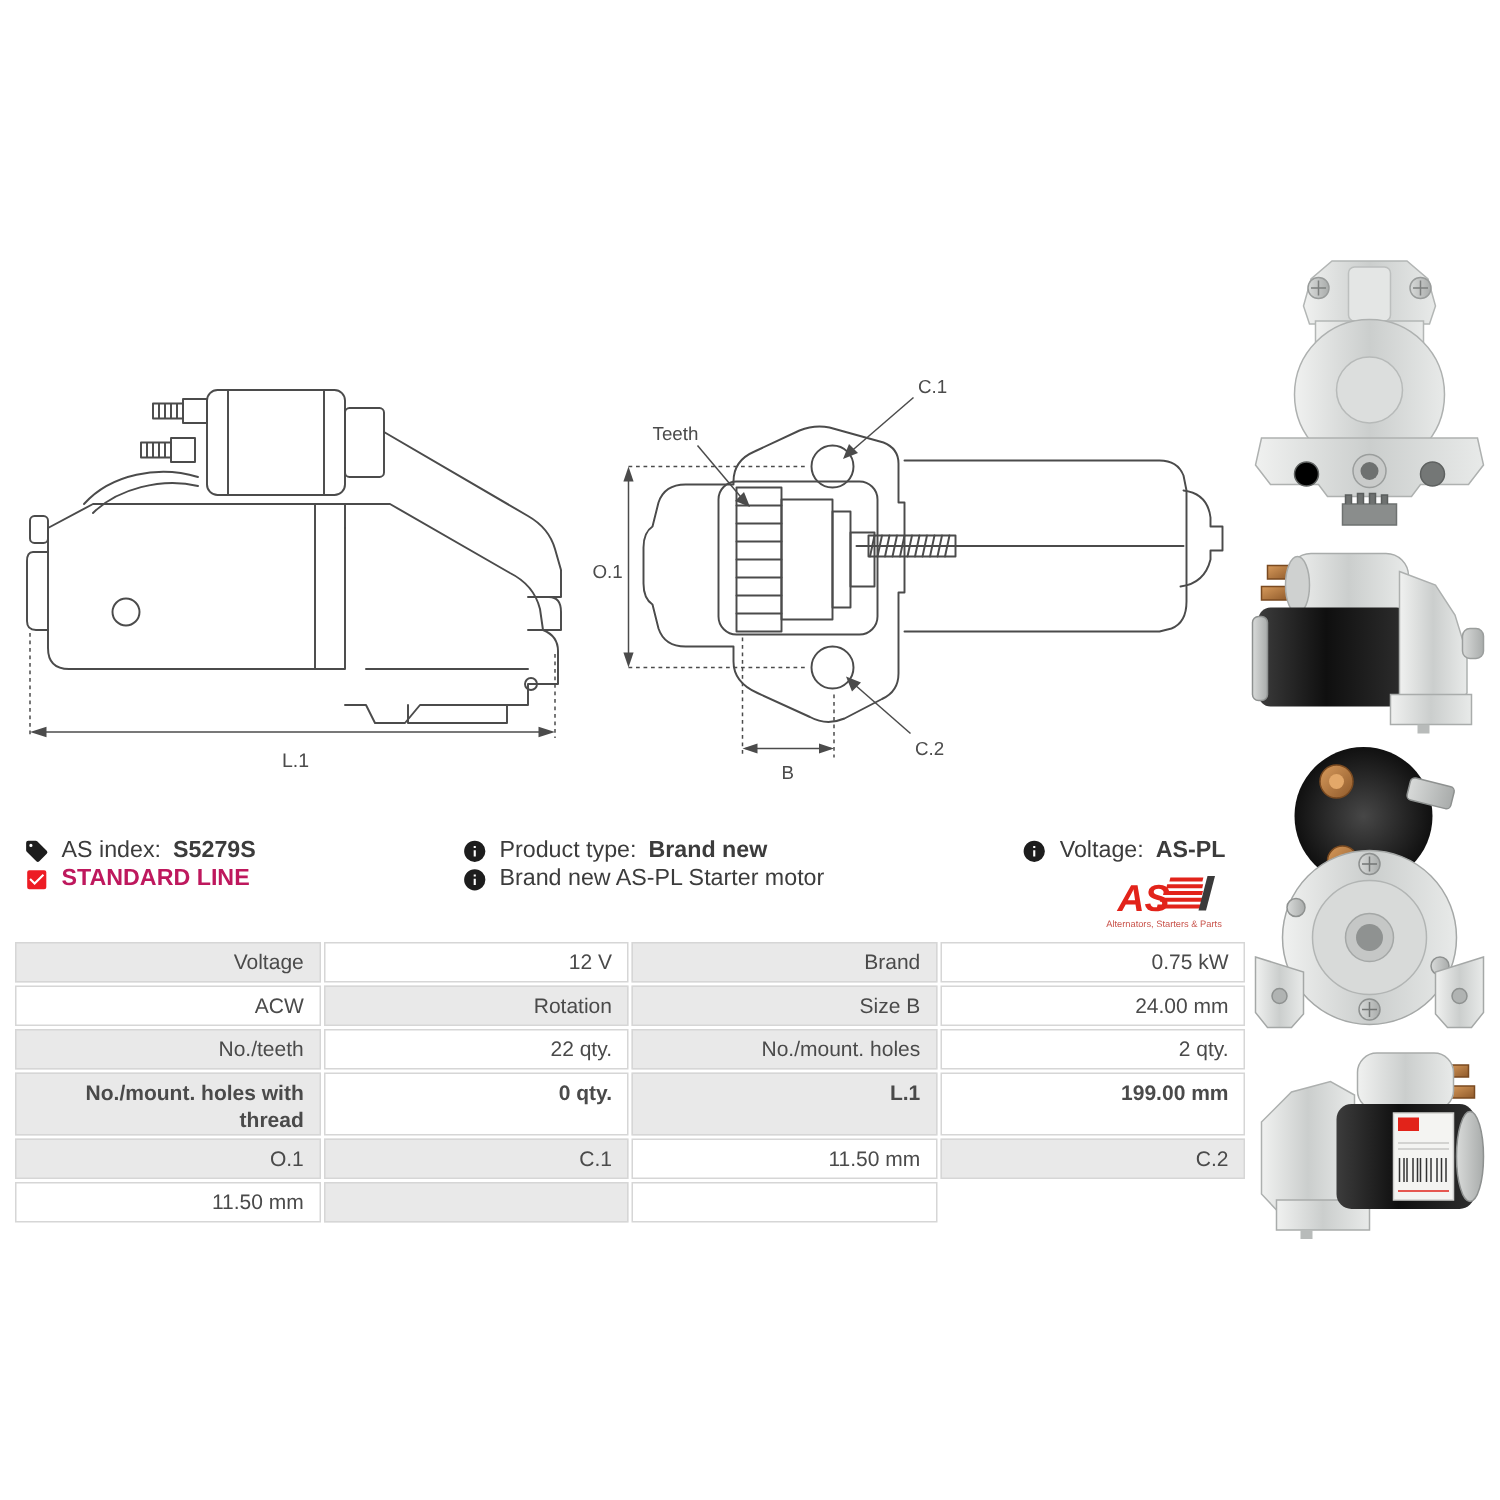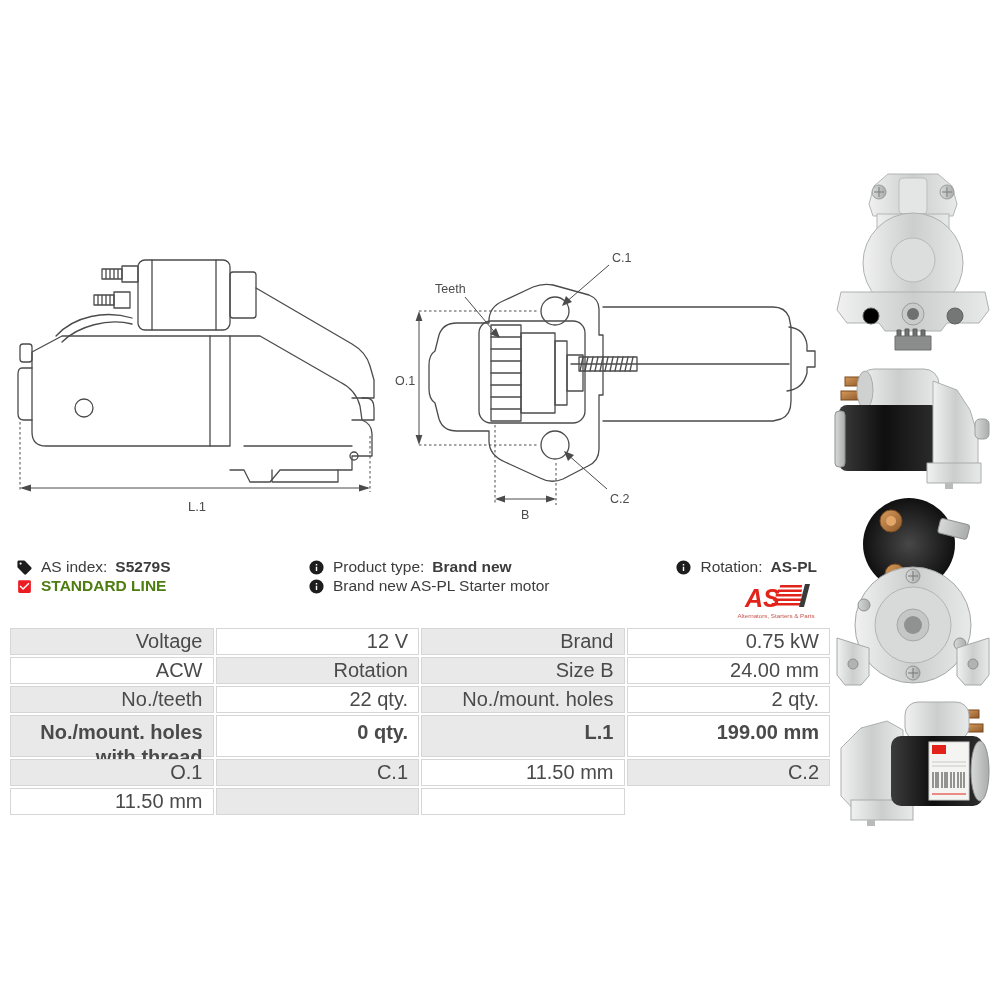--- a/index.html
+++ b/index.html
@@ -3,29 +3,29 @@
 <meta charset="utf-8">
 <style>
   html,body{margin:0;padding:0;background:#fff;}
   .canvas{position:relative;width:1000px;height:1000px;background:#fff;
           font-family:"Liberation Sans",sans-serif;color:#3c3c3c;overflow:hidden;}
   .abs{position:absolute;}
   
   .info-line{display:flex;align-items:center;gap:8px;font-size:15.5px;height:18px;}
   .info-stack{display:flex;flex-direction:column;gap:1px;}
   .bold{font-weight:bold;}
-  .red{color:#4d7c0f;}
+  .red{color:#be185d;}
   .icon16{width:17px;height:17px;flex:0 0 auto;}
   .right-align .info-line{justify-content:flex-end;}
   
   .spec-table{display:grid;grid-template-columns:repeat(4,1fr);
               grid-template-rows:27px 27px 27px 42px 27px 27px;gap:2px;width:820px;}
   .cell{display:flex;align-items:center;justify-content:flex-end;
         padding:0 10px;border:1px solid #d6d6d6;background:#fff;
-        font-size:20px;color:#4a4a4a;text-align:right;line-height:1.25;}
+        font-size:14px;color:#4a4a4a;text-align:right;line-height:1.25;}
   .cell.label{background:#e9e9e9;}
   .cell.top{align-items:flex-start;padding-top:4px;font-weight:bold;}
   svg text{font-family:"Liberation Sans",sans-serif;}
 </style>
 </head>
 <body>
 
 <div class="canvas">
 
   <div class="abs" style="left:10px;top:248px;width:370px;height:272px;">
@@ -251,21 +251,21 @@
       </svg>
       <span>Brand new AS-PL Starter motor</span>
     </div>
   </div>
 
   <div class="abs right-align" style="left:567px;top:558px;width:250px;">
     <div class="info-line">
       <svg class="icon16" viewBox="0 0 24 24">
         <path fill="#1d1d1d" d="M12 2a10 10 0 1 0 10 10A10 10 0 0 0 12 2zm1 15h-2v-6h2zm0-8h-2V7h2z"></path>
       </svg>
-      <span>Rotation:</span>
+      <span>Voltage:</span>
       <span class="bold">AS-PL</span>
     </div>
   </div>
 
   <div class="abs" style="left:731px;top:582px;width:90px;height:40px;">
     <svg width="90" height="40" viewBox="0 0 90 40">
       <text x="14" y="25" font-size="25" font-weight="bold" font-style="italic" fill="#e2231a">AS</text>
       <g fill="#e2231a">
         <rect x="50" y="3" width="22" height="2.6" transform="skewX(-14)"></rect>
         <rect x="49" y="7.5" width="24" height="2.6" transform="skewX(-14)"></rect>

